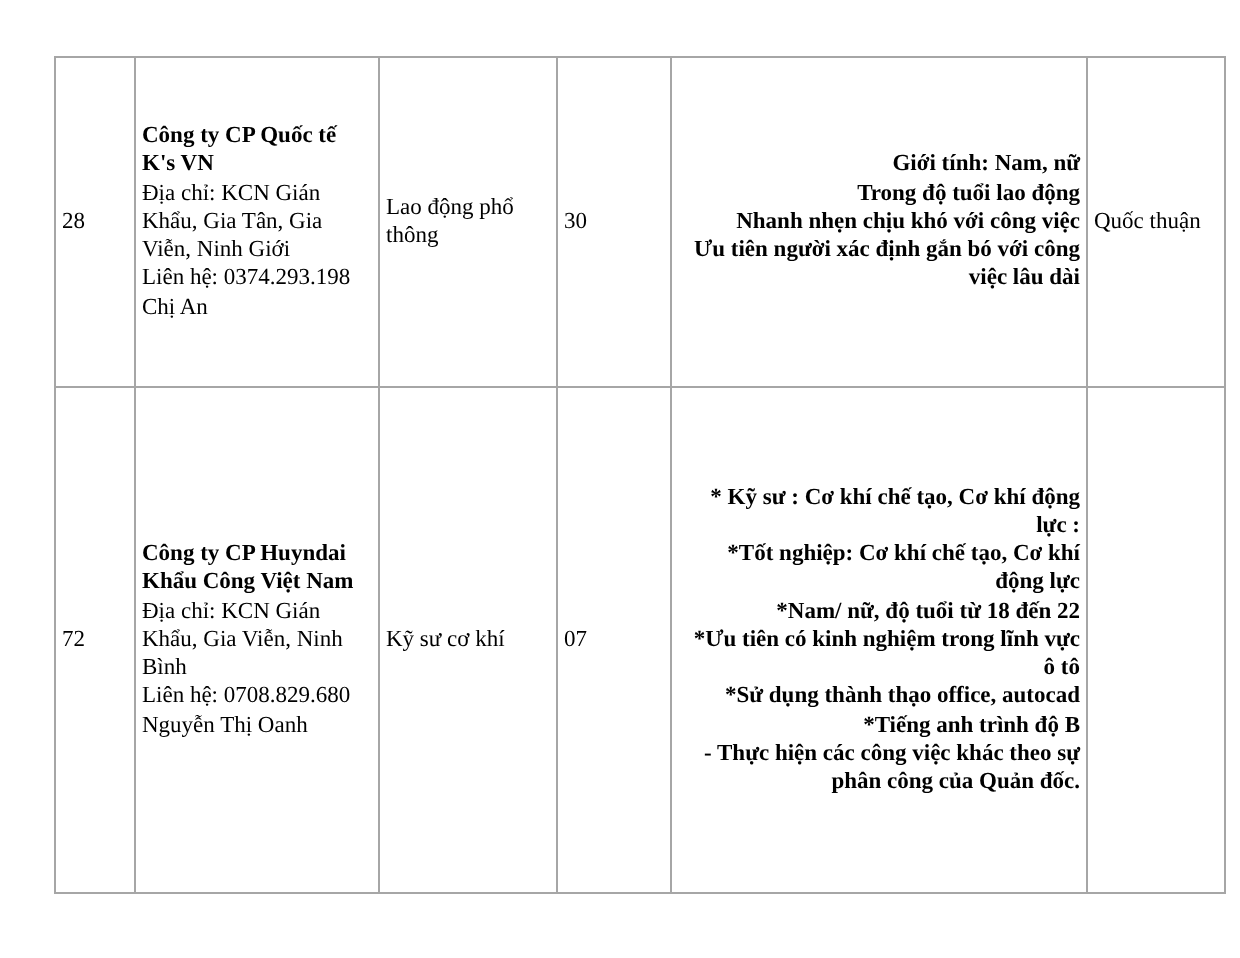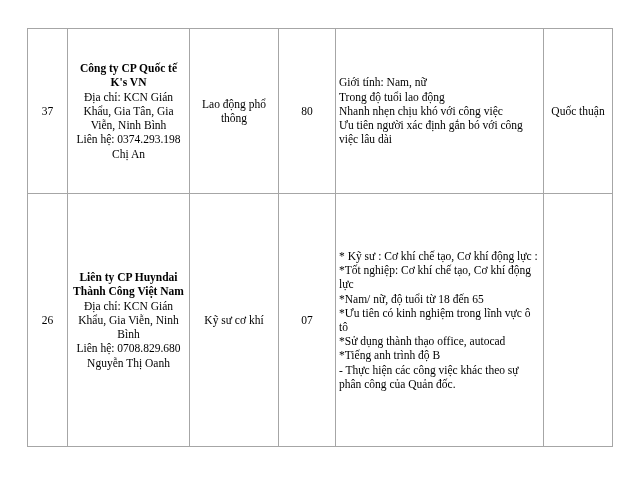--- a/index.html
+++ b/index.html
@@ -33,22 +33,22 @@
   table.job-table td {
     border: 1px solid var(--border-color);
     vertical-align: middle;
     font-size: 11.5px;
     line-height: 14.2px;
     padding: 2px 3px;
     overflow: hidden;
   }
   tr.row-37 { height: 165px; }
   tr.row-38 { height: 253px; }
-  .c-num, .c-qty, .c-salary, .c-job, .c-company { text-align: center; }
-  .c-req { text-align: left; padding: 2px 5px; }
+  .c-num, .c-qty, .c-salary, .c-job, .c-company { }
+  .c-req { text-align: right; padding: 2px 5px; font-weight: bold; }
   .company-name {
     font-weight: bold;
     white-space: pre-line;
   }
   .company-details {
     white-space: pre-line;
   }
   .req-text {
     white-space: pre-line;
   }
@@ -62,64 +62,64 @@
       <col style="width:40px">
       <col style="width:122px">
       <col style="width:89px">
       <col style="width:57px">
       <col style="width:208px">
       <col style="width:69px">
     </colgroup>
     <tbody>
       <tr class="row-37">
         <td class="c-num">
-          <span>37</span>
+          <span>28</span>
         </td>
         <td class="c-company">
           <div class="company-name">Công ty CP Quốc tế K's VN</div>
-          <div class="company-details">Địa chỉ: KCN Gián Khẩu, Gia Tân, Gia Viễn, Ninh Bình
+          <div class="company-details">Địa chỉ: KCN Gián Khẩu, Gia Tân, Gia Viễn, Ninh Giới
 Liên hệ: 0374.293.198
 Chị An</div>
         </td>
         <td class="c-job">
           <span>Lao động phổ thông</span>
         </td>
         <td class="c-qty">
-          <span>80</span>
+          <span>30</span>
         </td>
         <td class="c-req">
           <div class="req-text">Giới tính: Nam, nữ
 Trong độ tuổi lao động
 Nhanh nhẹn chịu khó với công việc
 Ưu tiên người xác định gắn bó với công việc lâu dài</div>
         </td>
         <td class="c-salary">
           <span>Quốc thuận</span>
         </td>
       </tr>
       <tr class="row-38">
         <td class="c-num">
-          <span>26</span>
+          <span>72</span>
         </td>
         <td class="c-company">
-          <div class="company-name">Liên ty CP Huyndai Thành Công Việt Nam</div>
+          <div class="company-name">Công ty CP Huyndai Khẩu Công Việt Nam</div>
           <div class="company-details">Địa chỉ: KCN Gián Khẩu, Gia Viễn, Ninh Bình
 Liên hệ: 0708.829.680
 Nguyễn Thị Oanh</div>
         </td>
         <td class="c-job">
           <span>Kỹ sư cơ khí</span>
         </td>
         <td class="c-qty">
           <span>07</span>
         </td>
         <td class="c-req">
           <div class="req-text">*  Kỹ sư : Cơ khí chế tạo, Cơ khí động lực :
 *Tốt nghiệp: Cơ khí chế tạo, Cơ khí động lực
-*Nam/ nữ, độ tuổi từ 18 đến 65
+*Nam/ nữ, độ tuổi từ 18 đến 22
 *Ưu tiên có kinh nghiệm trong lĩnh vực ô tô
 *Sử dụng thành thạo office, autocad
 *Tiếng anh trình độ B
 - Thực hiện các công việc khác theo sự phân công của Quản đốc.</div>
         </td>
         <td class="c-salary">
           <span></span>
         </td>
       </tr>
     </tbody>

